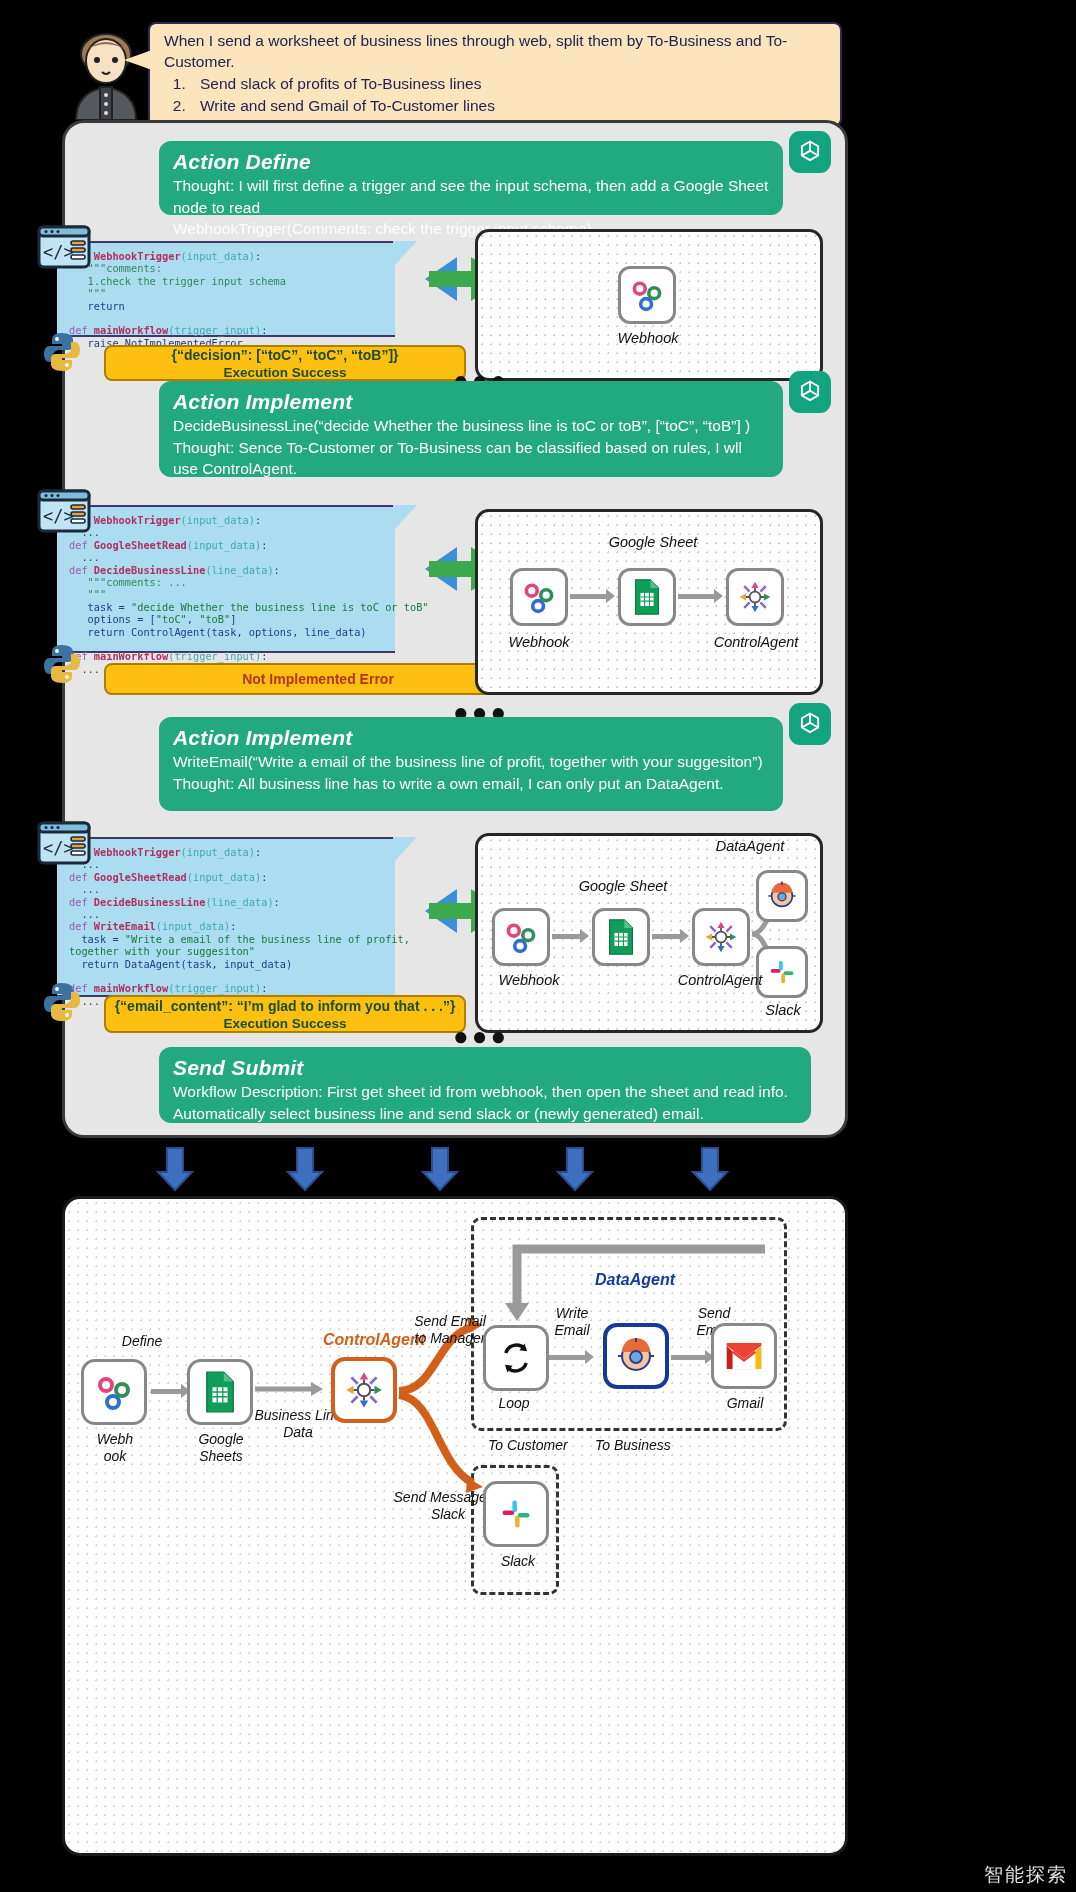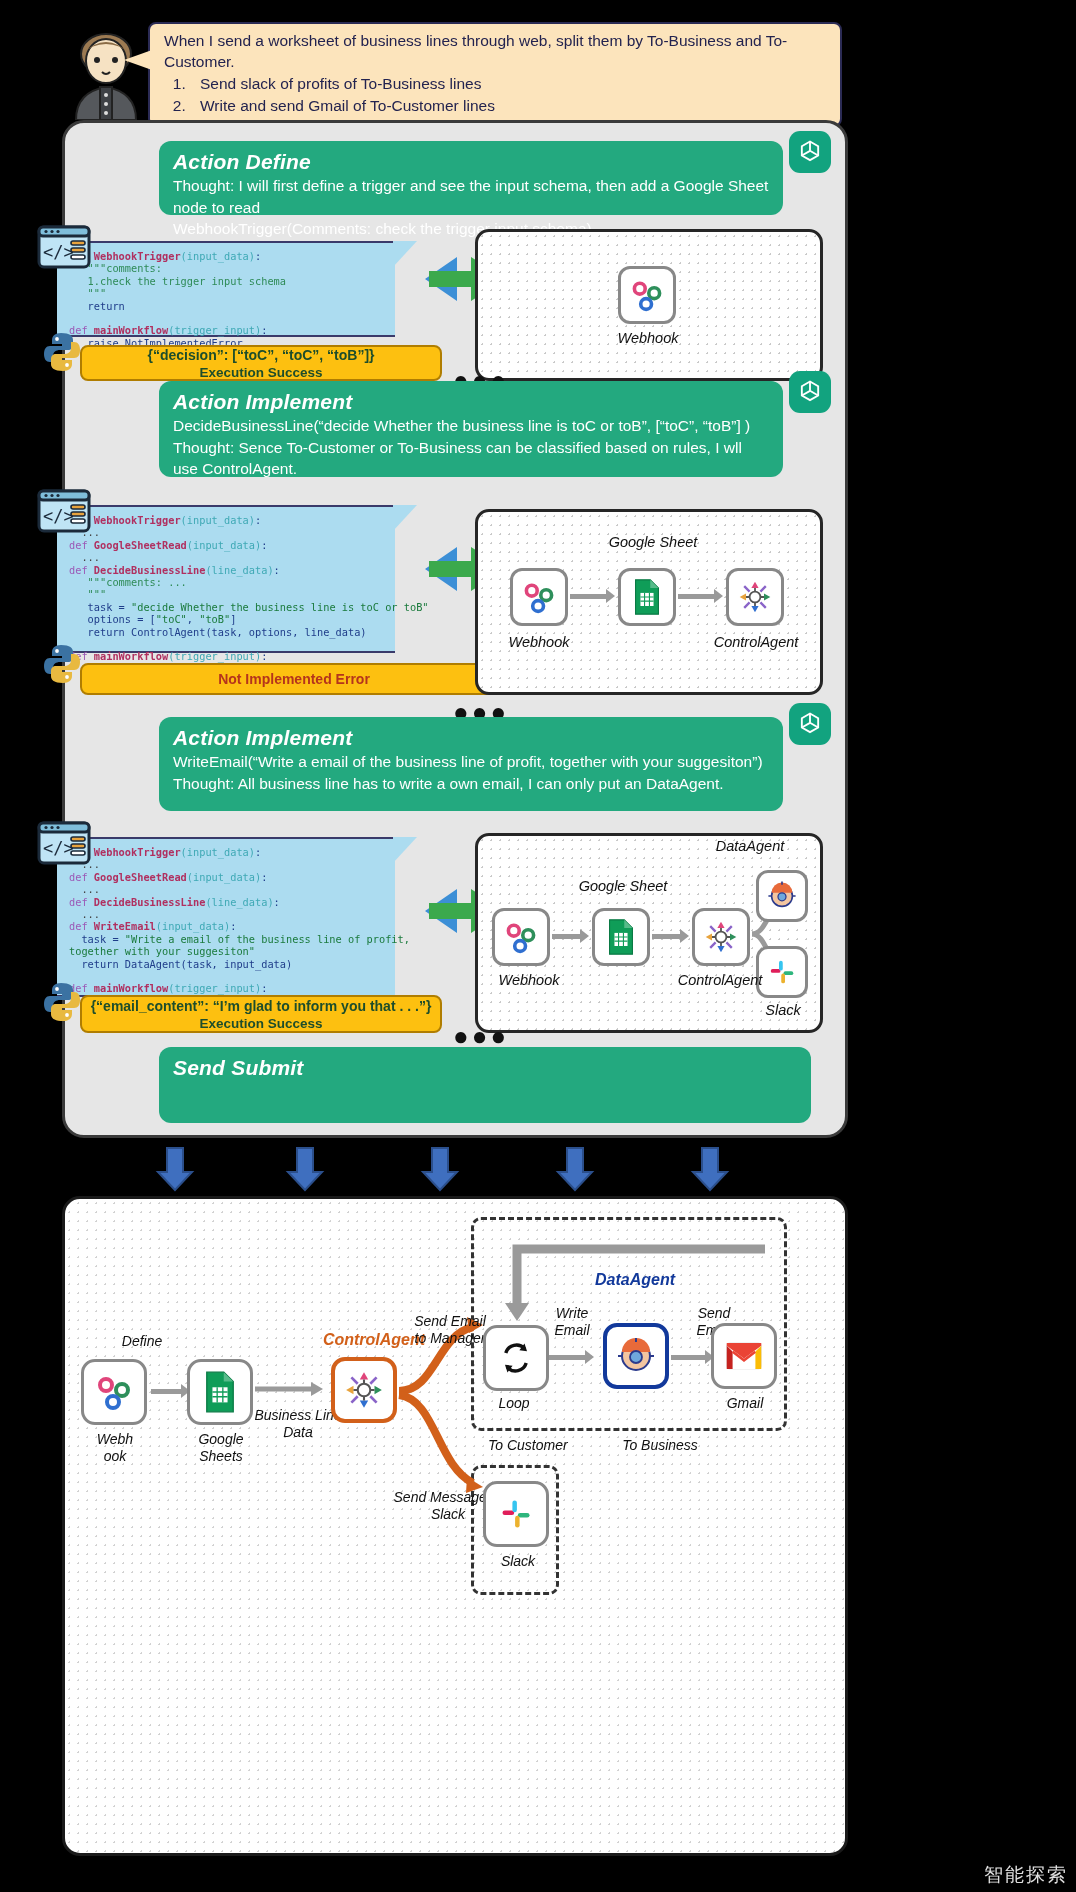--- a/index.html
+++ b/index.html
@@ -42,21 +42,21 @@
   .code-body .st{color:#1a7a3c;}
   .code-body .cm{color:#2e8b57;}
   .code-body .pl{color:#444;}
   .code-tail{position:absolute;width:0;height:0;border-left:24px solid #ACDCF0;
       border-bottom:26px solid transparent;}
   .ide-icon{position:absolute;width:54px;height:44px;}
   .py-icon{position:absolute;width:42px;height:42px;}
 
   
   .yellow{position:absolute;background:#FDC010;border:2px solid #b07d00;border-radius:8px;
-      display:flex;flex-direction:column;align-items:center;justify-content:center;box-sizing:border-box;}
+      display:flex;flex-direction:column;align-items:center;justify-content:center;box-sizing:border-box;margin-left:24px;}
   .yellow .a{color:#1d4d2b;font-size:14px;font-weight:bold;line-height:18px;}
   .yellow .b{color:#1d4d2b;font-size:13.5px;font-weight:bold;line-height:17px;}
 
   
   .arrpair{position:absolute;width:96px;height:56px;}
 
   
   .canvas{position:absolute;background:#fff;border:3px solid #262626;border-radius:14px;
       box-sizing:border-box;overflow:hidden;
       background-image:radial-gradient(#c9c9c9 1px,transparent 1px);background-size:9px 9px;}
@@ -420,20 +420,21 @@
       </div>
       <div class="nlabel" style="left:-5px;top:136px;width:112px;">Webhook</div>
       <div class="nlabel" style="left:182px;top:136px;width:120px;">ControlAgent</div>
       <div class="nlabel" style="left:262px;top:166px;width:86px;">Slack</div>
     </div>
 
     <div class="dots3" style="left:388px;top:908px;">●●●</div>
 
     <div class="green" style="left:94px;top:924px;width:652px;height:76px;">
       <div class="ttl">Send Submit</div>
+      <div class="txt">Workflow Description: First get sheet id from webhook, then open the sheet and read info. Automatically select business line and send slack or (newly generated) email.</div>
     </div>
   </div>
 
   <div class="bigarrow" style="left:155px;top:1146px;">
     <svg viewBox="0 0 40 46" width="40" height="46">
         <path d="M12 2h16v24h9L20 44 3 26h9z" fill="#3F6FBF" stroke="#2b4f8c" stroke-width="2"></path>
       </svg>
   </div>
   <div class="bigarrow" style="left:285px;top:1146px;">
     <svg viewBox="0 0 40 46" width="40" height="46">
@@ -558,21 +559,21 @@
         <path d="M2 5 l20 15 L42 5 v-3 H2z" fill="#EA4335"></path>
         <path d="M2 5 v27 h7 V12z" fill="#C5221F"></path>
         <path d="M42 5 v27 h-7 V12z" fill="#FBBC05"></path>
         <path d="M9 12 l13 10 l13 -10 v20 H9z" fill="#fff"></path>
         <path d="M9 12 l13 10 l13 -10" stroke="#EA4335" stroke-width="3" fill="none"></path>
       </svg>
     </div>
     <div class="wlabel" style="left:640px;top:196px;width:80px;">Gmail</div>
 
     <div class="wlabel" style="left:400px;top:238px;width:120px;text-align:left;margin-left:23px;">To Customer</div>
-    <div class="wlabel" style="left:530px;top:238px;width:130px;text-align:center;">To Business</div>
+    <div class="wlabel" style="left:530px;top:238px;width:130px;text-align:left;">To Business</div>
 
     <div class="node big" style="left:418px;top:282px;">
       <svg viewBox="0 0 40 40" width="36" height="36">
         <rect x="5" y="16" width="13" height="5" rx="2.5" fill="#E01E5A"></rect>
         <rect x="16" y="5" width="5" height="13" rx="2.5" fill="#36C5F0"></rect>
         <rect x="22" y="19" width="13" height="5" rx="2.5" fill="#2EB67D"></rect>
         <rect x="19" y="22" width="5" height="13" rx="2.5" fill="#ECB22E"></rect>
       </svg>
     </div>
     <div class="wlabel" style="left:410px;top:354px;width:86px;">Slack</div>

